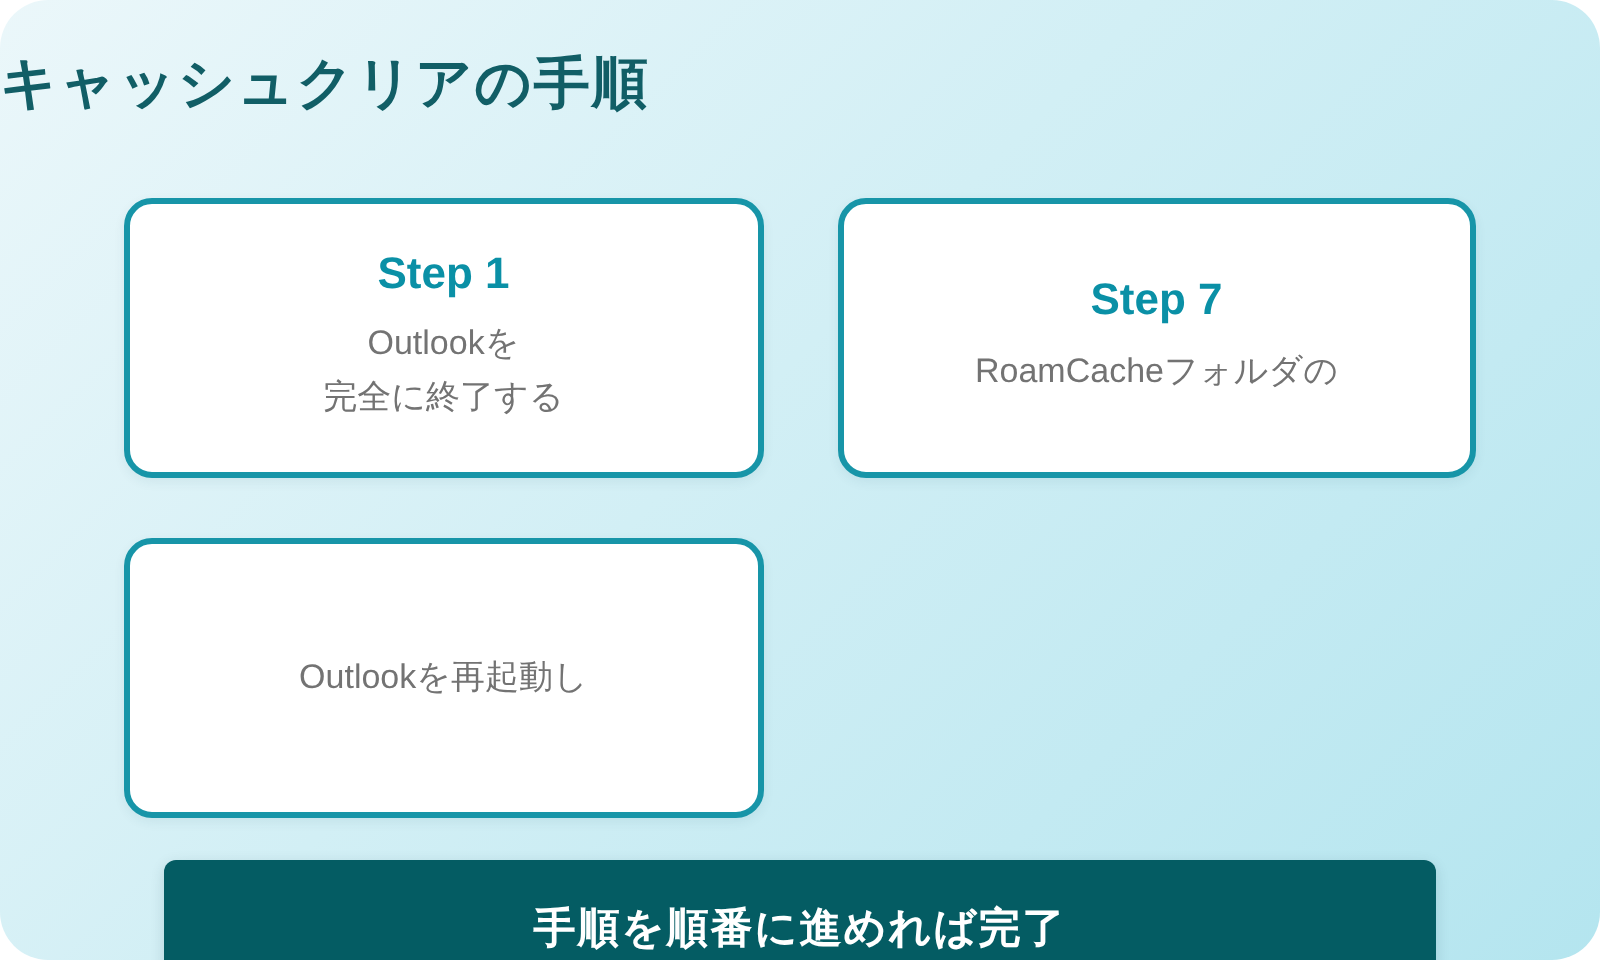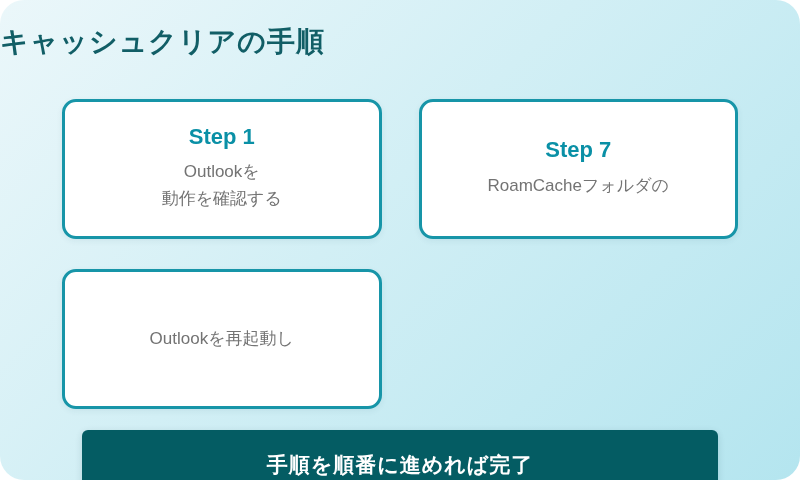--- a/index.html
+++ b/index.html
@@ -80,21 +80,21 @@
 <div class="canvas">
 
   <div class="title">キャッシュクリアの手順</div>
 
   <div class="grid">
 
     <div class="card">
       <div class="step-label">Step 1</div>
       <div class="step-desc">
         <span>Outlookを</span><br>
-        <span>動作を確認する</span>
+        <span>完全に終了する</span>
       </div>
     </div>
 
 
     <div class="card">
       <div class="step-label">Step 7</div>
       <div class="step-desc">
         <span>RoamCacheフォルダの</span><br>
       </div>
     </div>

